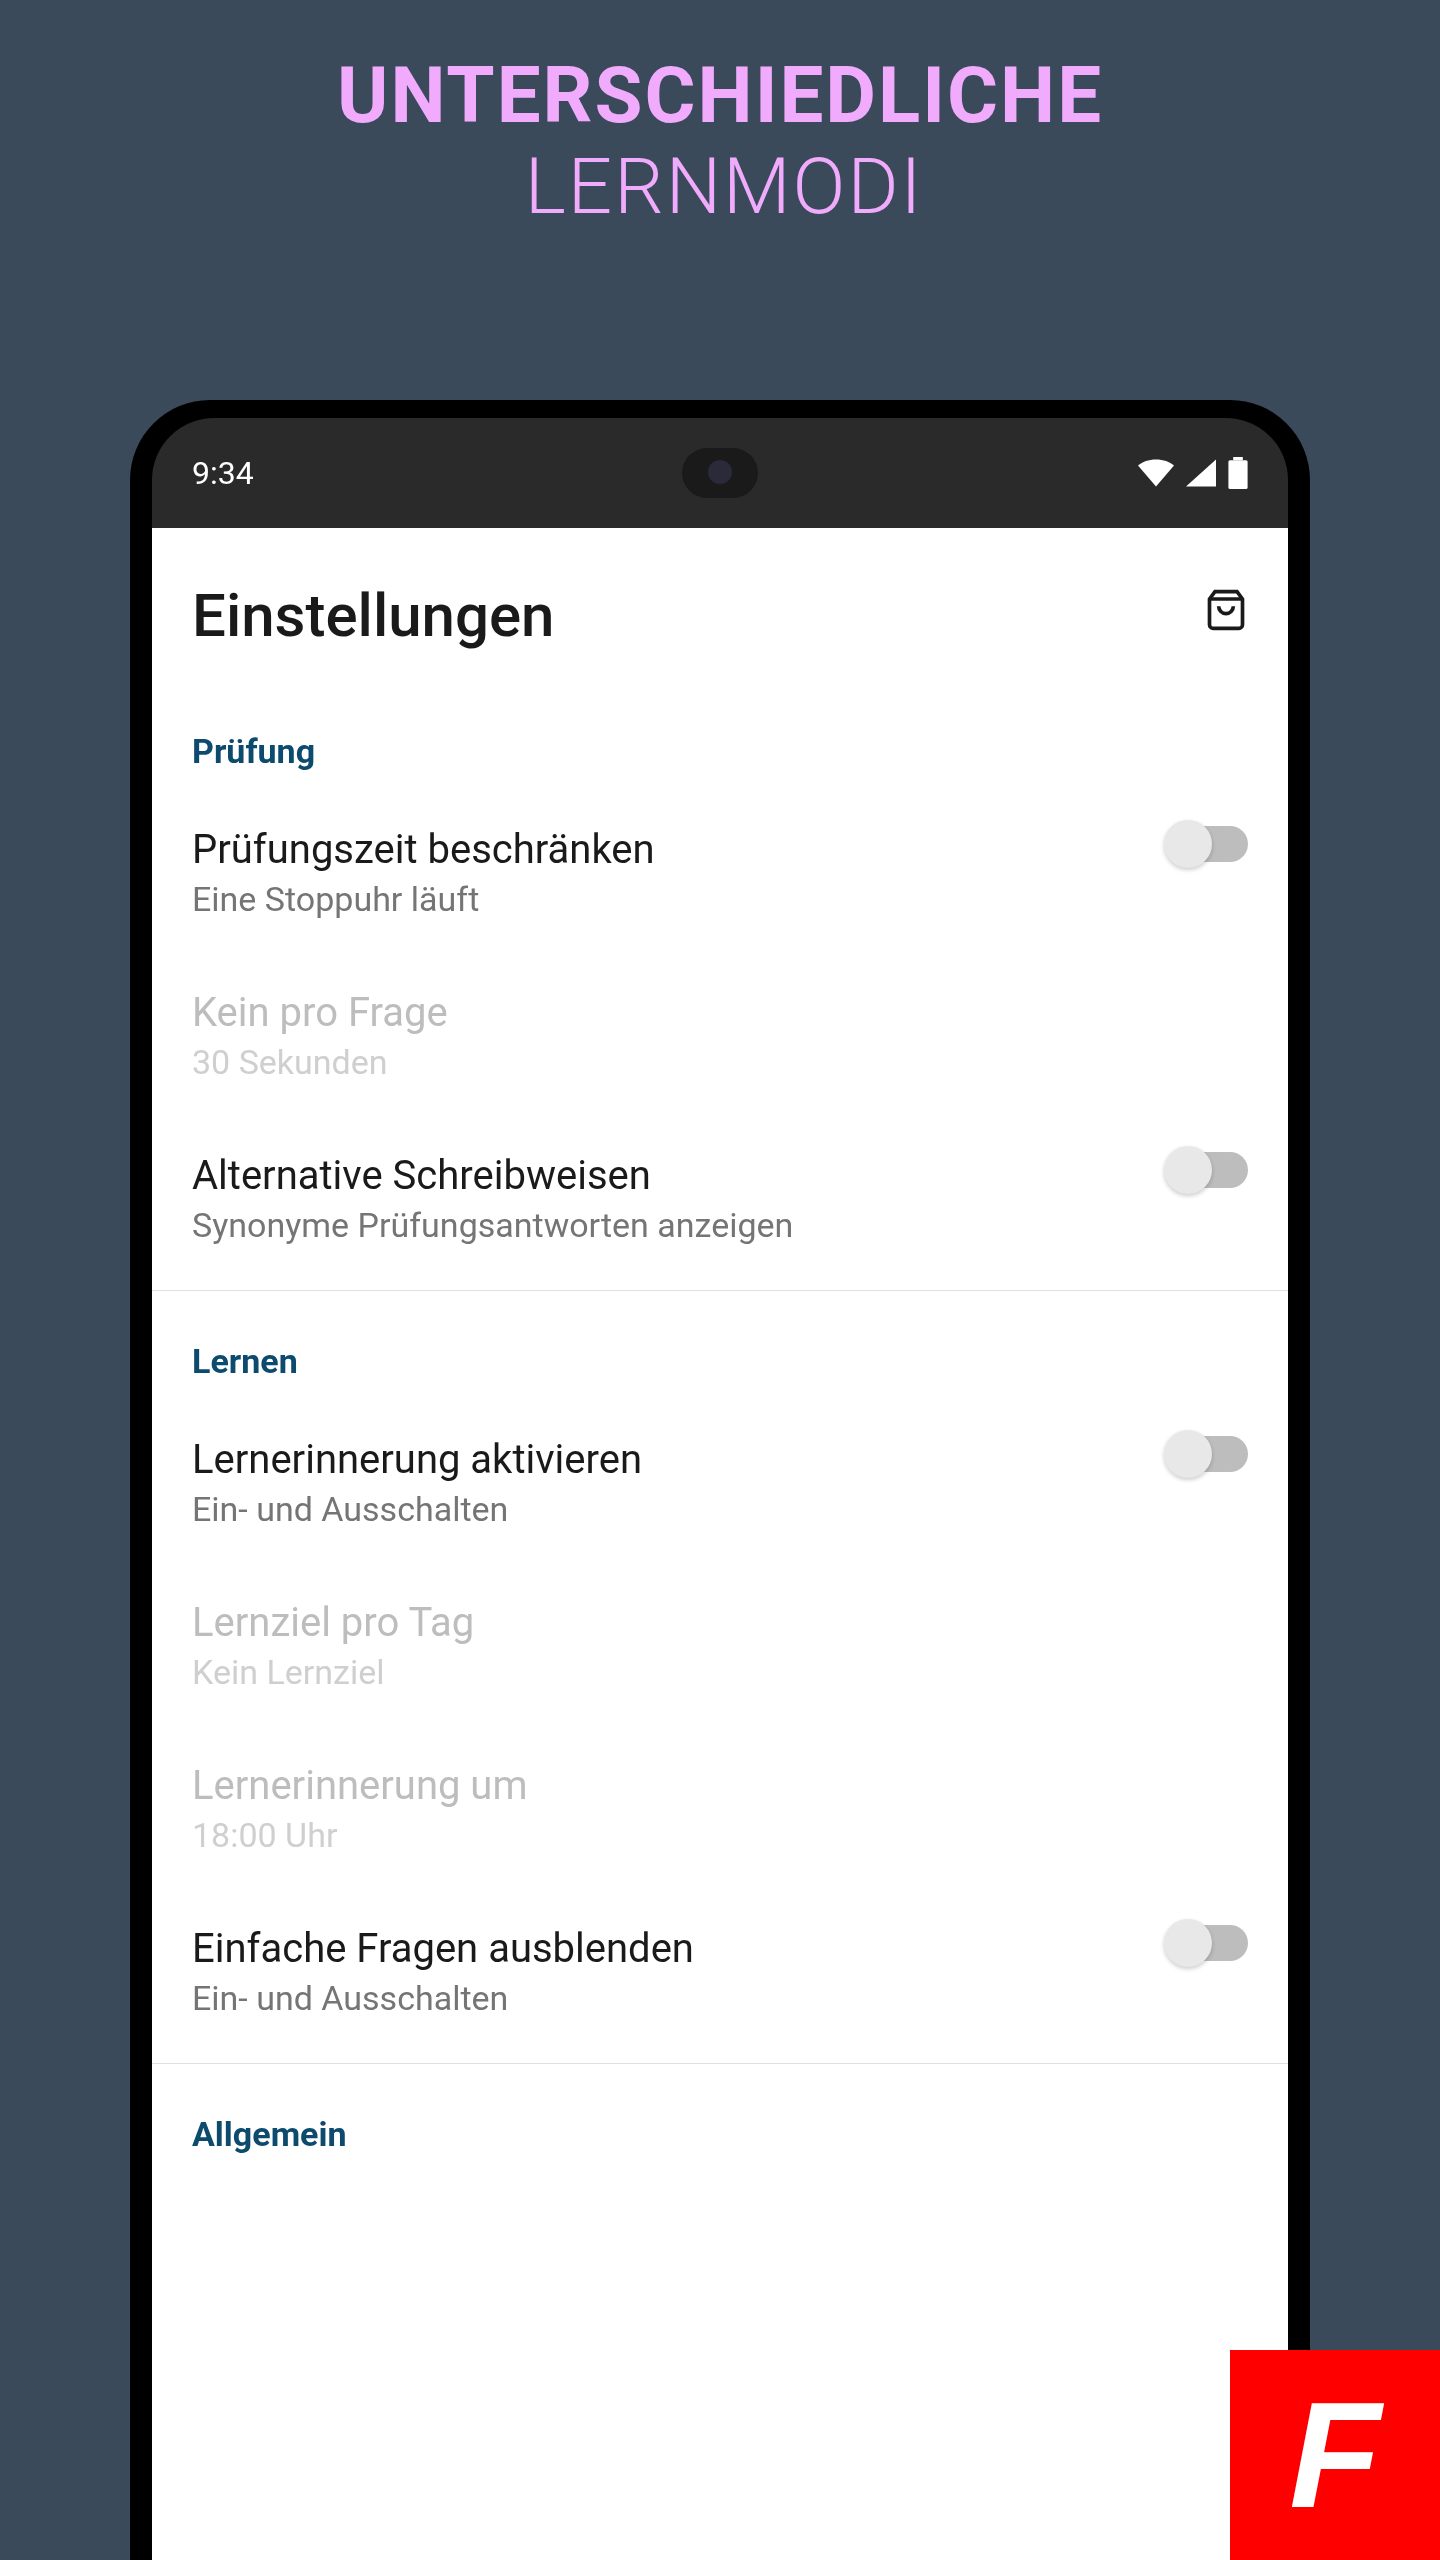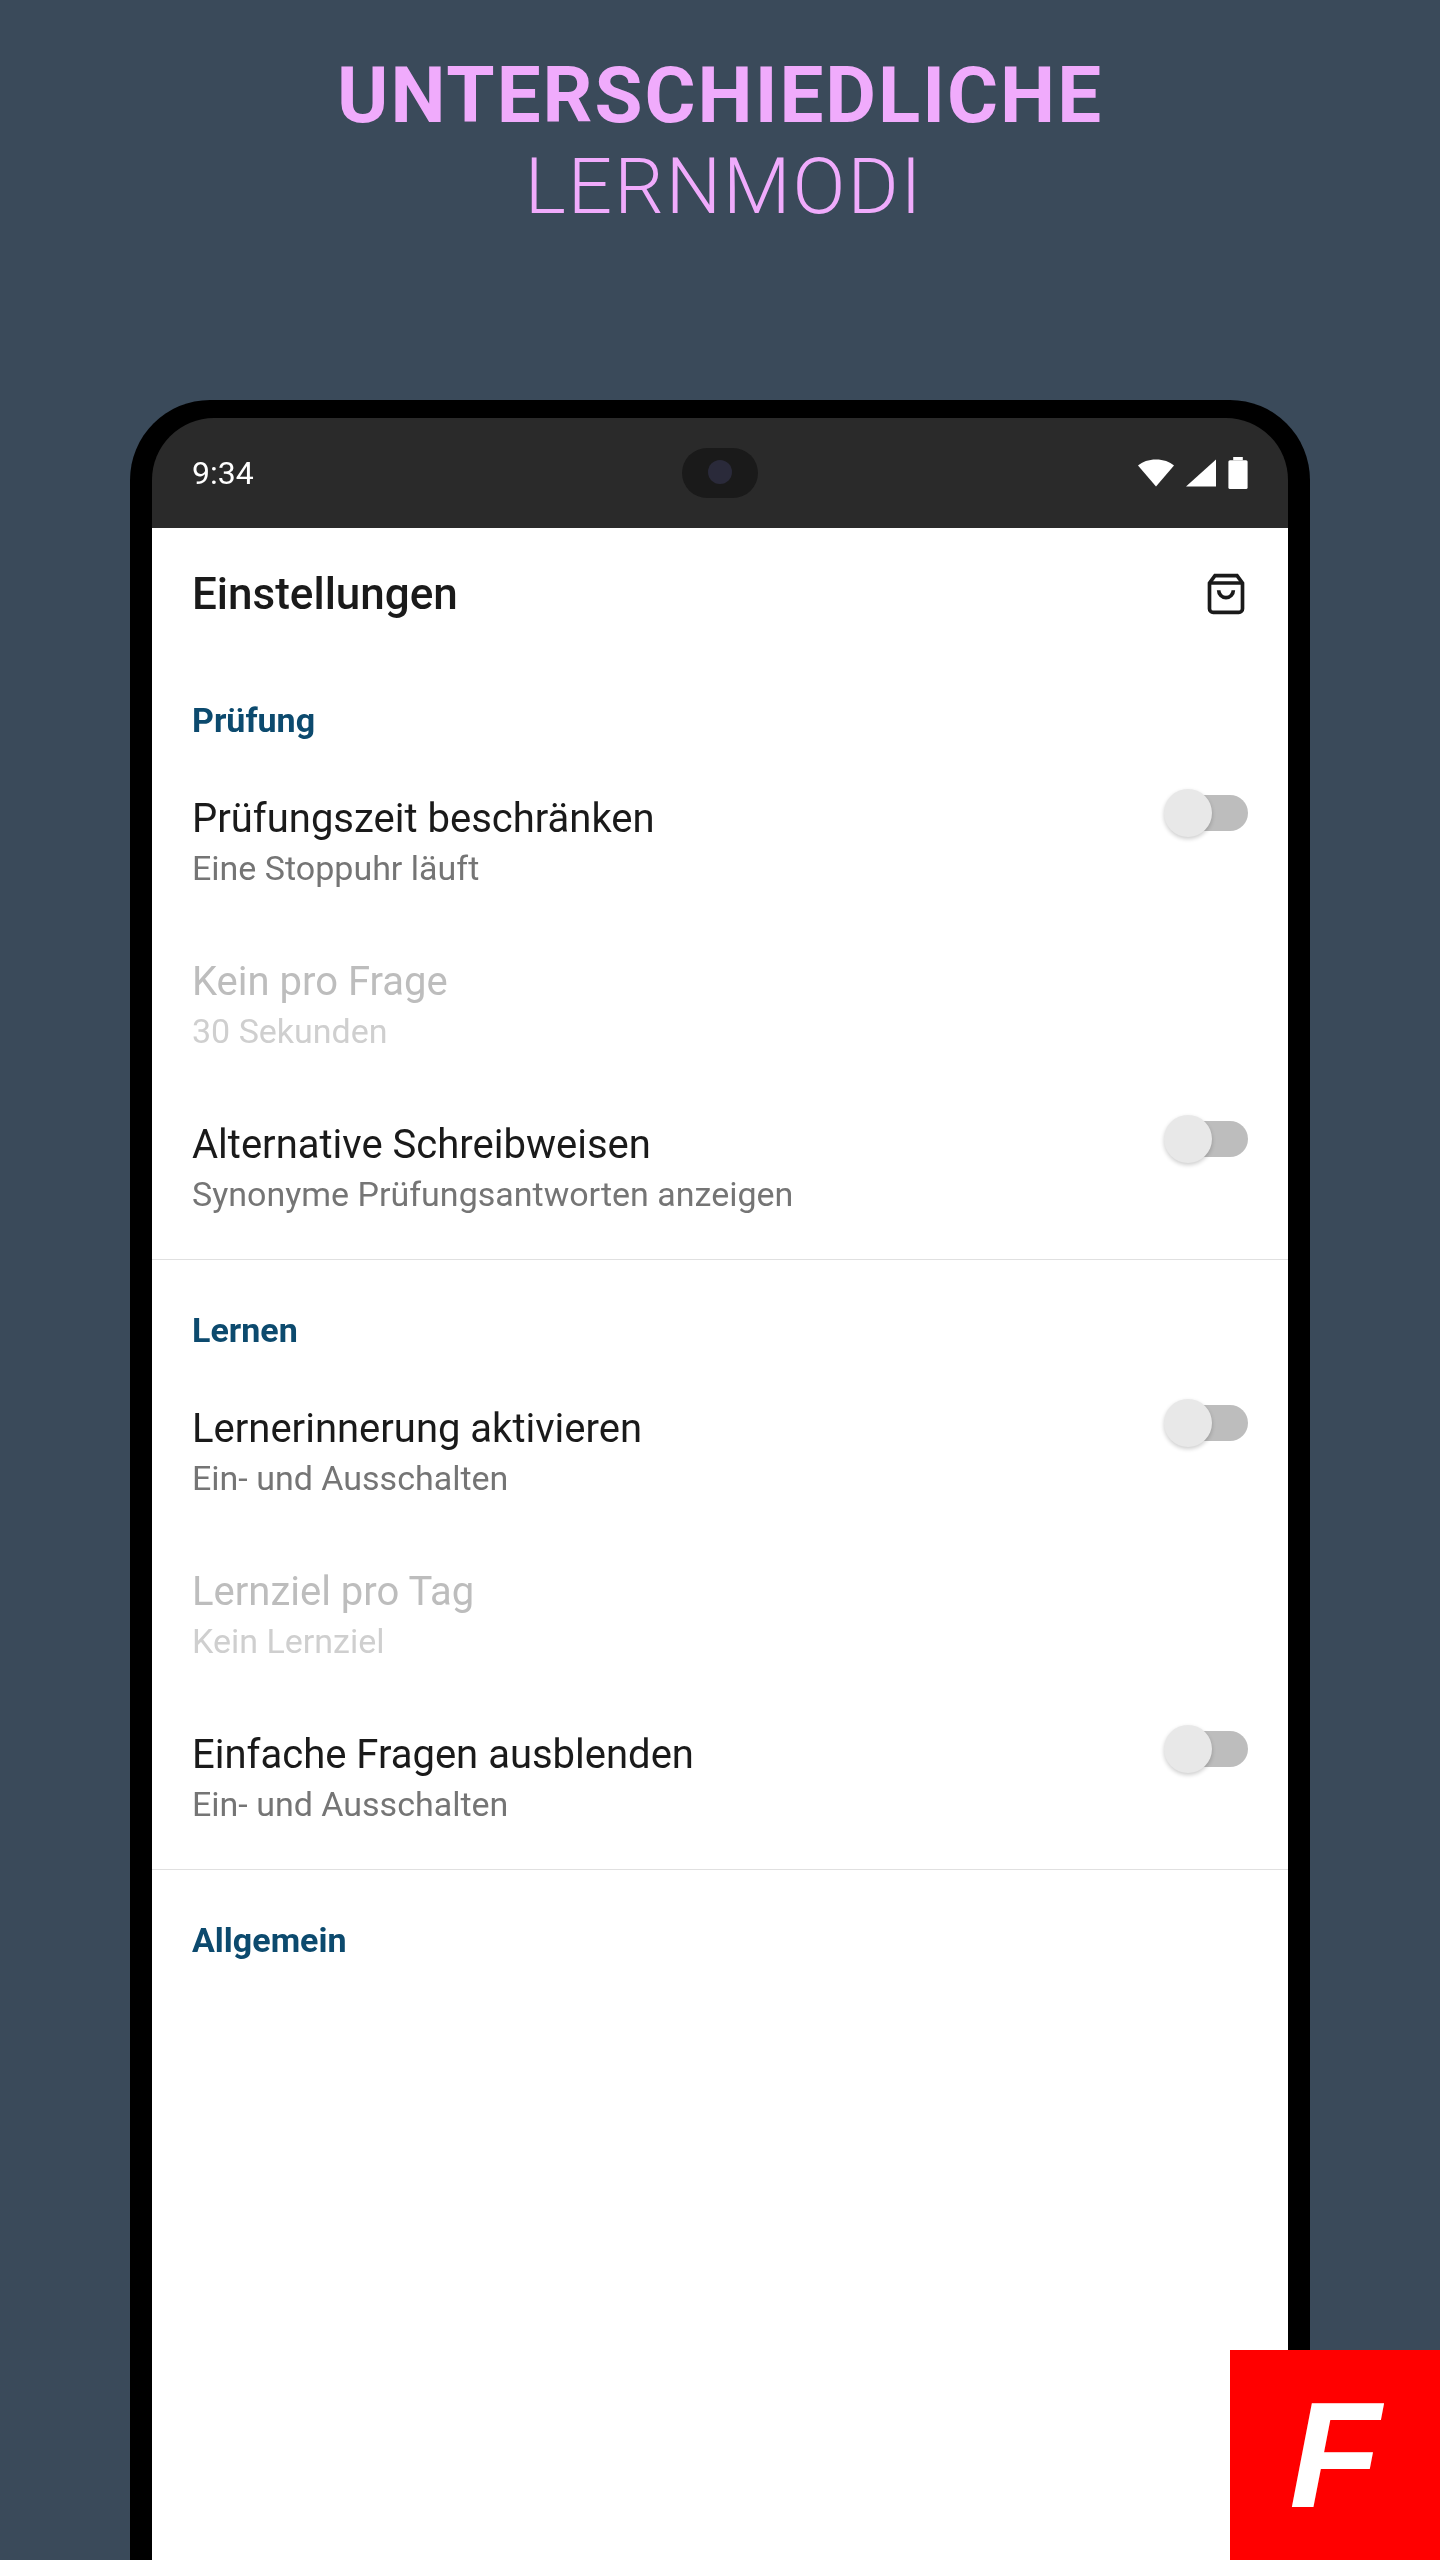--- a/index.html
+++ b/index.html
@@ -84,23 +84,24 @@
     height: calc(100% - 90px);
     overflow: hidden;
   }
   .app-header {
     display: flex;
     align-items: center;
     justify-content: space-between;
     padding: 40px 40px 30px 40px;
   }
   .app-title {
-    font-size: 44px;
+    font-size: 60px;
     font-weight: 500;
     color: #1a1a1a;
+    margin-top: 12px;
   }
   .shop-icon { width: 44px; height: 44px; }
   .section-header {
     color: #0c4a6e;
     font-size: 34px;
     font-weight: 700;
     padding: 50px 40px 20px 40px;
   }
   .setting-row {
     padding: 35px 40px;
@@ -238,20 +239,26 @@
         <div class="toggle"></div>
       </div>
 
       <div class="setting-row disabled">
         <div class="setting-text">
           <div class="setting-title">Lernziel pro Tag</div>
           <div class="setting-subtitle">Kein Lernziel</div>
         </div>
       </div>
 
+      <div class="setting-row disabled">
+        <div class="setting-text">
+          <div class="setting-title">Lernerinnerung um</div>
+          <div class="setting-subtitle">18:00 Uhr</div>
+        </div>
+      </div>
 
       <div class="setting-row">
         <div class="setting-text">
           <div class="setting-title">Einfache Fragen ausblenden</div>
           <div class="setting-subtitle">Ein- und Ausschalten</div>
         </div>
         <div class="toggle"></div>
       </div>
 
       <div class="divider"></div>

